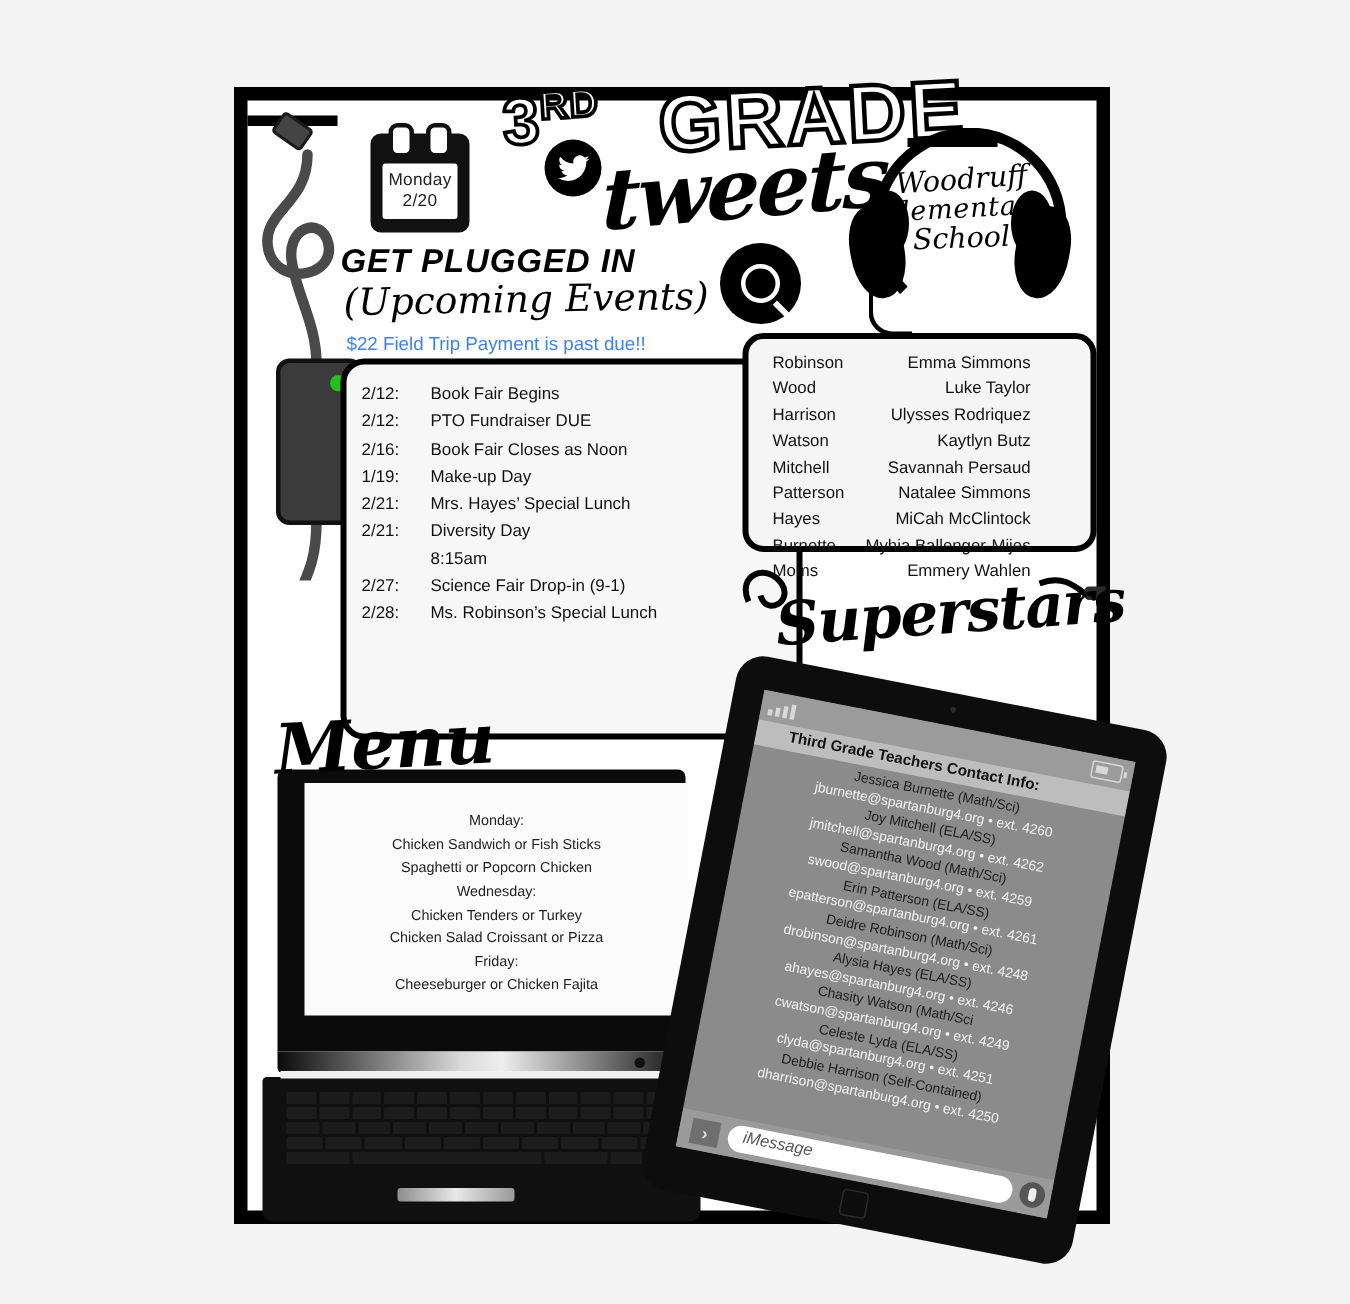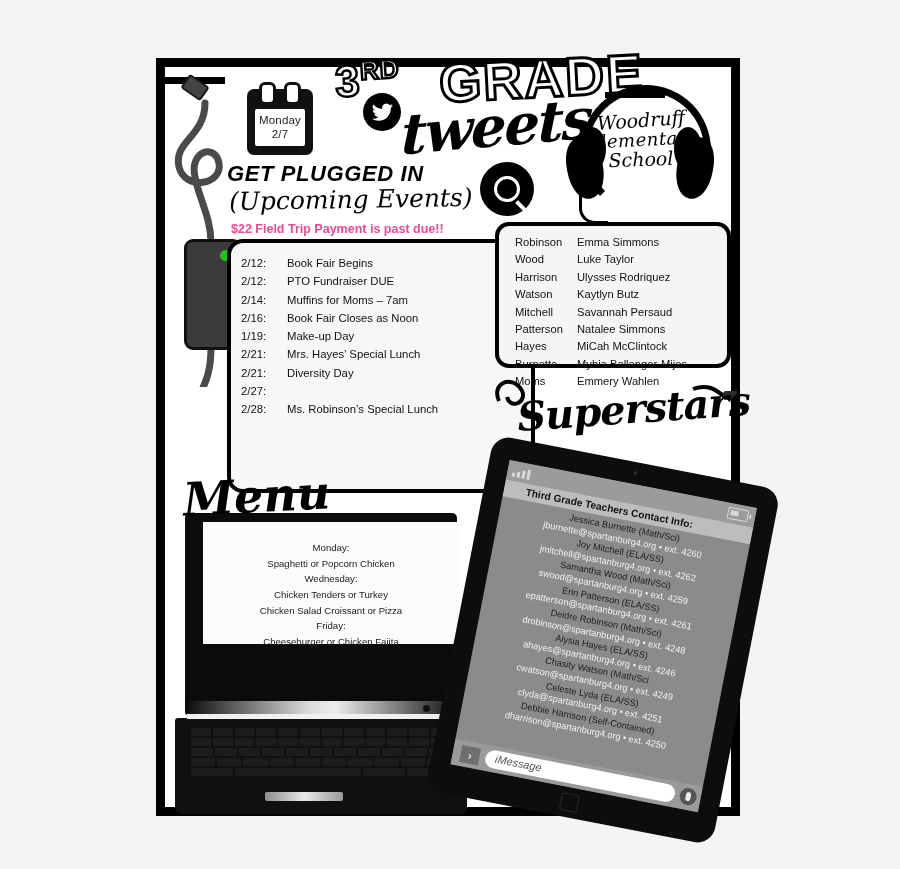--- a/index.html
+++ b/index.html
@@ -75,21 +75,21 @@
   .gpi{
     position:absolute;left:62px;top:94px;font-size:22px;font-weight:bold;font-style:italic;
     letter-spacing:.6px;color:#000;white-space:nowrap;
   }
   .gpi-sub{
     position:absolute;left:64px;top:118px;font-size:25px;color:#000;
     font-family:"DejaVu Serif", serif;font-style:italic;white-space:nowrap;
     transform:rotate(-1deg);
   }
   .pastdue{
-    position:absolute;left:66px;top:155px;font-size:12.5px;font-weight:bold;color:#ec4899;
+    position:absolute;left:66px;top:155px;font-size:12.5px;font-weight:normal;color:#3b82f6;
   }
 
   
   .search-circ{
     position:absolute;left:315px;top:95px;width:54px;height:54px;border-radius:50%;background:#000;
     display:flex;align-items:center;justify-content:center;
   }
   .search-circ .glass{width:20px;height:20px;border:3.5px solid #fff;border-radius:50%;position:relative;}
   .search-circ .glass:after{content:"";position:absolute;right:-10px;bottom:-8px;width:12px;height:3.5px;background:#fff;transform:rotate(45deg);}
   
@@ -119,38 +119,38 @@
   .ev-row{display:flex;font-size:11.3px;color:#111;line-height:1.62;}
   .ev-date{width:46px;flex:0 0 46px;}
   .ev-txt{flex:1;}
 
   
   .stars-box{
     position:absolute;left:330px;top:155px;width:228px;height:138px;
     border:4px solid #000;border-radius:14px;background:#f5f5f5;
   }
   .stars-list{position:absolute;left:16px;top:8px;}
-  .st-row{display:flex;font-size:11.2px;color:#111;line-height:1.555;}
+  .st-row{display:flex;font-size:11.2px;color:#111;line-height:1.555;justify-content:space-between;}
   .st-teacher{width:62px;flex:0 0 62px;}
   .superstars-script{
     position:absolute;left:352px;top:318px;font-size:40px;color:#000;
     font-family:"DejaVu Serif", serif;font-style:italic;font-weight:bold;
     transform:rotate(-4deg);letter-spacing:-1px;
   }
   .cord-s svg{position:absolute;left:0;top:0;}
 
   
   .menu-script{
     position:absolute;left:18px;top:402px;font-size:46px;color:#000;
     font-family:"DejaVu Serif", serif;font-style:italic;font-weight:bold;
     transform:rotate(-3deg);z-index:6;
   }
   .laptop{position:absolute;left:10px;top:446px;width:292px;height:300px;}
   .lt-lid{position:absolute;left:10px;top:0;width:272px;height:188px;background:#0b0b0b;border-radius:5px 5px 0 0;}
-  .lt-screen{position:absolute;left:18px;top:9px;width:256px;height:122px;background:#fbfbfb;}
+  .lt-screen{position:absolute;left:18px;top:9px;width:256px;height:155px;background:#fbfbfb;}
   .lt-hinge{position:absolute;left:10px;top:188px;width:272px;height:14px;
     background:linear-gradient(90deg,#0a0a0a,#d9d9d9 45%,#eee 55%,#111);border-radius:0 0 3px 3px;}
   .lt-hinge .dot{position:absolute;left:238px;top:4px;width:7px;height:7px;border-radius:50%;background:#111;}
   .lt-base{position:absolute;left:0;top:205px;width:292px;height:96px;background:#101010;border-radius:3px 3px 6px 6px;}
   .lt-base:before{content:"";position:absolute;left:12px;top:-4px;width:268px;height:5px;background:#f0f0f0;}
   .kb{position:absolute;left:16px;top:10px;width:260px;height:56px;}
   .kb .krow{display:flex;gap:2px;margin-bottom:2px;}
   .kb .key{height:8px;background:#1c1c1c;border-radius:1px;flex:1;}
   .trackpad{position:absolute;left:90px;top:74px;width:78px;height:9px;
     background:linear-gradient(90deg,#8d8d8d,#e8e8e8,#9a9a9a);border-radius:2px;}
@@ -198,21 +198,21 @@
 <div id="poster">
 
   <div class="hdr-bar"></div>
   <div class="hdr-bar2"></div>
 
   <div class="cal">
     <div class="ring l"></div>
     <div class="ring r"></div>
     <div class="pane">
       <span>Monday</span>
-      <span>2/7</span>
+      <span>2/20</span>
     </div>
   </div>
 
   <div class="title-wrap">
     <div class="t-3rd"><span>3</span><sup>RD</sup></div>
     <div class="t-grade">GRADE</div>
     <div class="bird-circle">
       <svg viewBox="0 0 24 24">
           <path fill="#fff" d="M23 4.9a9 9 0 0 1-2.6.7 4.5 4.5 0 0 0 2-2.5 9 9 0 0 1-2.9 1.1 4.5 4.5 0 0 0-7.7 4.1A12.8 12.8 0 0 1 2.5 3.6a4.5 4.5 0 0 0 1.4 6 4.4 4.4 0 0 1-2-.6 4.5 4.5 0 0 0 3.6 4.4 4.5 4.5 0 0 1-2 .1 4.5 4.5 0 0 0 4.2 3.1A9 9 0 0 1 1 18.5a12.7 12.7 0 0 0 6.9 2c8.3 0 12.8-6.9 12.8-12.8v-.6A9.2 9.2 0 0 0 23 4.9z"></path>
         </svg>
@@ -260,41 +260,42 @@
     <div class="ev-list" id="ev-list">
         <div class="ev-row">
           <span class="ev-date">2/12:</span>
           <span class="ev-txt">Book Fair Begins</span>
         </div>
         <div class="ev-row">
           <span class="ev-date">2/12:</span>
           <span class="ev-txt">PTO Fundraiser DUE</span>
         </div>
         <div class="ev-row">
-          <span class="ev-date">2/14:</span>
-          <span class="ev-txt">Muffins for Moms – 7am</span>
-        </div>
-        <div class="ev-row">
           <span class="ev-date">2/16:</span>
           <span class="ev-txt">Book Fair Closes as Noon</span>
         </div>
         <div class="ev-row">
           <span class="ev-date">1/19:</span>
           <span class="ev-txt">Make-up Day</span>
         </div>
         <div class="ev-row">
           <span class="ev-date">2/21:</span>
           <span class="ev-txt">Mrs. Hayes’ Special Lunch</span>
         </div>
         <div class="ev-row">
           <span class="ev-date">2/21:</span>
           <span class="ev-txt">Diversity Day</span>
         </div>
         <div class="ev-row">
+          <span class="ev-date"></span>
+          <span class="ev-txt">8:15am</span>
+        </div>
+        <div class="ev-row">
           <span class="ev-date">2/27:</span>
+          <span class="ev-txt">Science Fair Drop-in (9-1)</span>
         </div>
         <div class="ev-row">
           <span class="ev-date">2/28:</span>
           <span class="ev-txt">Ms. Robinson’s Special Lunch</span>
         </div>
       </div>
   </div>
 
   <div class="stars-box">
     <div class="stars-list" id="stars-list">
@@ -344,20 +345,21 @@
     </svg>
   </div>
   <div class="superstars-script">Superstars</div>
 
   <div class="menu-script">Menu</div>
   <div class="laptop">
     <div class="lt-lid">
       <div class="lt-screen">
         <div class="menu-txt" id="menu-txt">
             <div>Monday:</div>
+            <div>Chicken Sandwich or Fish Sticks</div>
             <div>Spaghetti or Popcorn Chicken</div>
             <div>Wednesday:</div>
             <div>Chicken Tenders or Turkey</div>
             <div>Chicken Salad Croissant or Pizza</div>
             <div>Friday:</div>
             <div>Cheeseburger or Chicken Fajita</div>
           </div>
       </div>
     </div>
     <div class="lt-hinge">

